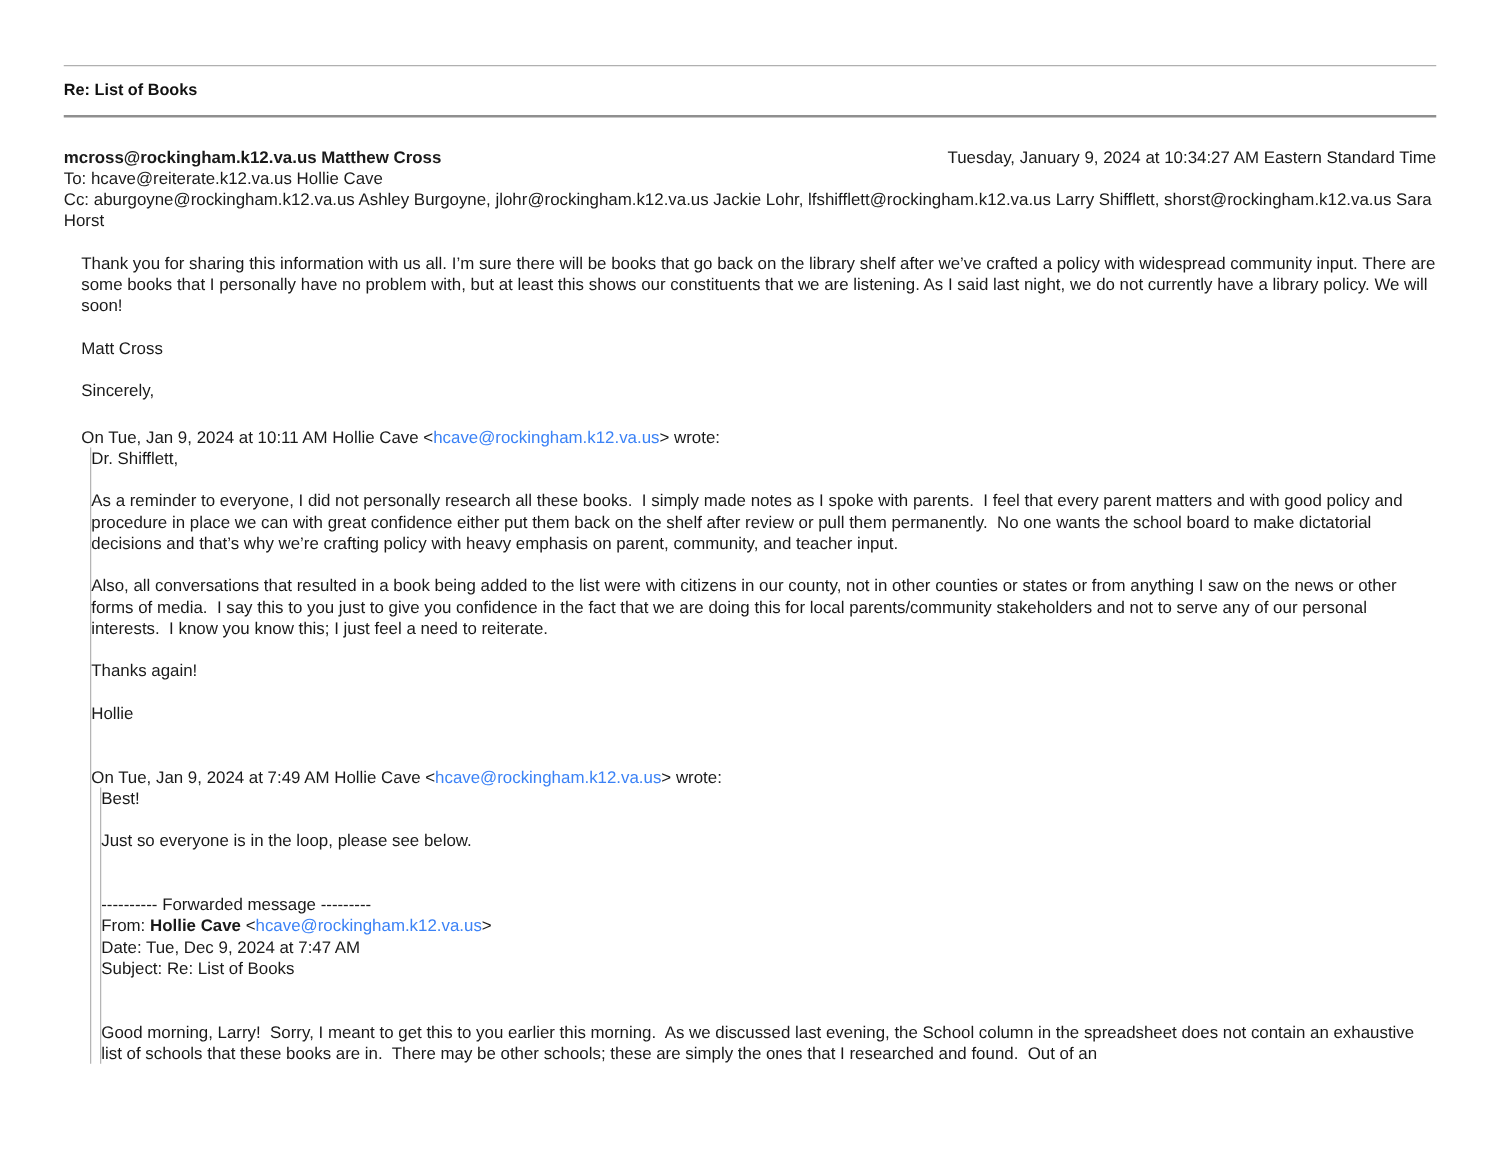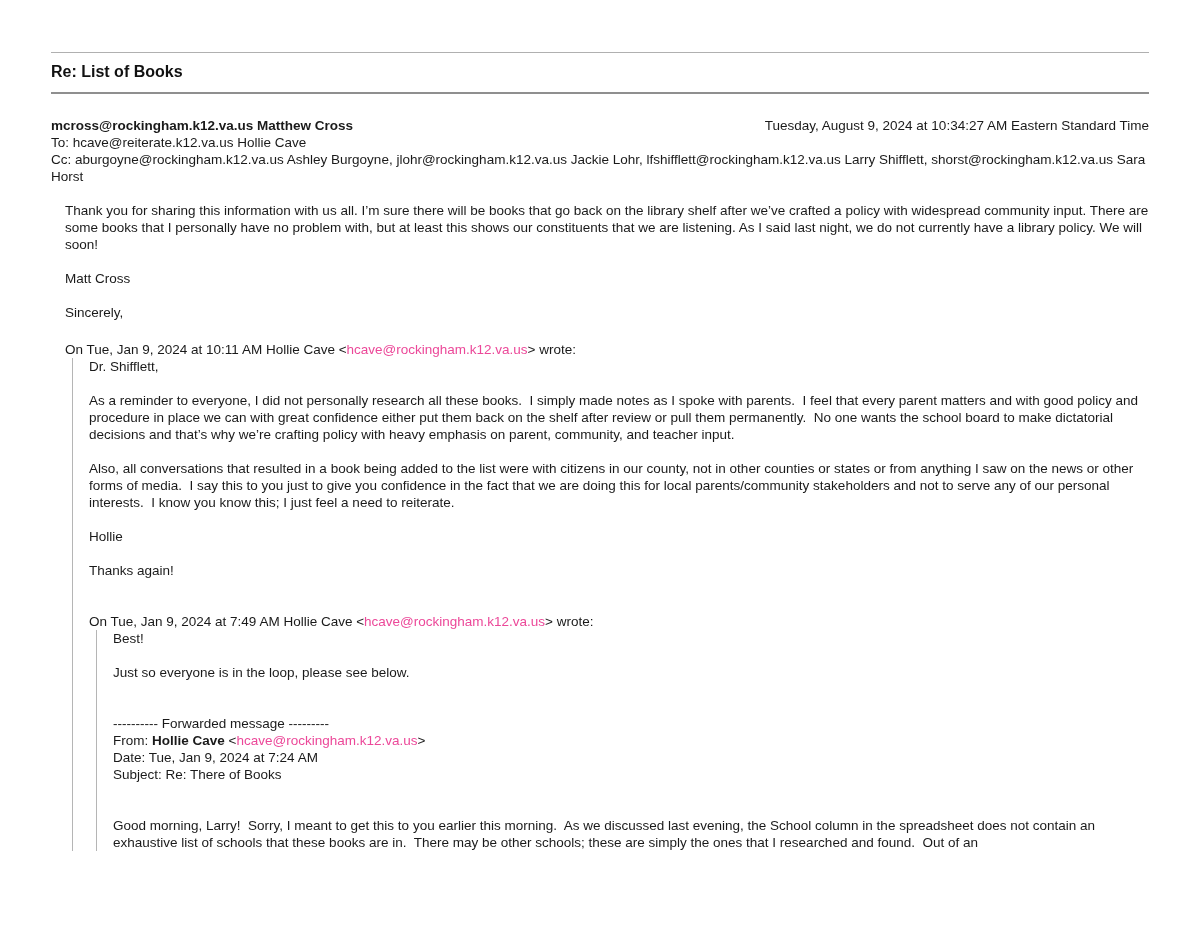--- a/index.html
+++ b/index.html
@@ -23,21 +23,21 @@
   }
   hr.rule {
     border: none;
     border-top: 1px solid #b0b0b0;
     margin: 0;
   }
   hr.rule-heavy {
     border-top: 2px solid #8f8f8f;
   }
   h1.subject {
-    font-size: 16px;
+    font-size: 13px;
     line-height: 23px;
     font-weight: bold;
     color: #111111;
     margin: 7px 0 9px 0;
   }
   .meta {
     margin-top: 6px;
   }
   .meta-row-top {
     display: flex;
@@ -59,34 +59,34 @@
   p.para {
     margin: 17px 0;
     white-space: pre-wrap;
   }
   .attribution {
     margin-top: 20px;
     white-space: pre-wrap;
   }
   blockquote.quote {
     margin: 0 0 0 7px;
-    padding: 0 0 0 16px;
+    padding: 0 0 0 0;
     border-left: 1px solid #b5b5b5;
   }
   blockquote.quote > :first-child {
     margin-top: 0;
   }
   .gap2 {
     margin-top: 34px !important;
   }
   .fwd-line {
     white-space: pre-wrap;
   }
   a.maillink {
-    color: #ec4899;
+    color: #3b82f6;
     text-decoration: none;
     cursor: pointer;
   }
   b.bold-name {
     font-weight: bold;
     text-align: right;
   }
 </style>
 </head>
 <body>
@@ -95,52 +95,52 @@
 
   <hr class="rule">
 
   <h1 class="subject">Re: List of Books</h1>
 
   <hr class="rule rule-heavy">
 
   <div class="meta">
     <div class="meta-row-top">
       <span class="from">mcross@rockingham.k12.va.us Matthew Cross</span>
-      <span class="date">Tuesday, August 9, 2024 at 10:34:27 AM Eastern Standard Time</span>
+      <span class="date">Tuesday, January 9, 2024 at 10:34:27 AM Eastern Standard Time</span>
     </div>
     <div>To: hcave@reiterate.k12.va.us Hollie Cave</div>
     <div>Cc: aburgoyne@rockingham.k12.va.us Ashley Burgoyne, jlohr@rockingham.k12.va.us Jackie Lohr, lfshifflett@rockingham.k12.va.us Larry Shifflett, shorst@rockingham.k12.va.us Sara Horst</div>
   </div>
 
   <div class="reply">
 
     <p class="para">Thank you for sharing this information with us all. I’m sure there will be books that go back on the library shelf after we’ve crafted a policy with widespread community input. There are some books that I personally have no problem with, but at least this shows our constituents that we are listening. As I said last night, we do not currently have a library policy. We will soon!</p>
     <p class="para">Matt Cross</p>
     <p class="para">Sincerely,</p>
 
     <div class="attribution"><span>On Tue, Jan 9, 2024 at 10:11 AM Hollie Cave &lt;</span><a class="maillink">hcave@rockingham.k12.va.us</a><span>&gt; wrote:</span></div>
 
     <blockquote class="quote">
       <p class="para">Dr. Shifflett,</p>
       <p class="para">As a reminder to everyone, I did not personally research all these books.  I simply made notes as I spoke with parents.  I feel that every parent matters and with good policy and procedure in place we can with great confidence either put them back on the shelf after review or pull them permanently.  No one wants the school board to make dictatorial decisions and that’s why we’re crafting policy with heavy emphasis on parent, community, and teacher input.</p>
       <p class="para">Also, all conversations that resulted in a book being added to the list were with citizens in our county, not in other counties or states or from anything I saw on the news or other forms of media.  I say this to you just to give you confidence in the fact that we are doing this for local parents/community stakeholders and not to serve any of our personal interests.  I know you know this; I just feel a need to reiterate.</p>
+      <p class="para">Thanks again!</p>
       <p class="para">Hollie</p>
-      <p class="para">Thanks again!</p>
 
       <div class="attribution gap2"><span>On Tue, Jan 9, 2024 at 7:49 AM Hollie Cave &lt;</span><a class="maillink">hcave@rockingham.k12.va.us</a><span>&gt; wrote:</span></div>
 
       <blockquote class="quote">
         <p class="para">Best!</p>
         <p class="para">Just so everyone is in the loop, please see below.</p>
 
         <div class="fwd gap2">
           <div class="fwd-line">---------- Forwarded message ---------</div>
           <div class="fwd-line"><span>From:</span> <b class="bold-name">Hollie Cave</b><span> &lt;</span><a class="maillink">hcave@rockingham.k12.va.us</a><span>&gt;</span></div>
-          <div class="fwd-line">Date: Tue, Jan 9, 2024 at 7:24 AM</div>
-          <div class="fwd-line">Subject: Re: There of Books</div>
+          <div class="fwd-line">Date: Tue, Dec 9, 2024 at 7:47 AM</div>
+          <div class="fwd-line">Subject: Re: List of Books</div>
         </div>
 
         <p class="para gap2">Good morning, Larry!  Sorry, I meant to get this to you earlier this morning.  As we discussed last evening, the School column in the spreadsheet does not contain an exhaustive list of schools that these books are in.  There may be other schools; these are simply the ones that I researched and found.  Out of an</p>
       </blockquote>
     </blockquote>
 
   </div>
 </div>
 
 </body></html>

